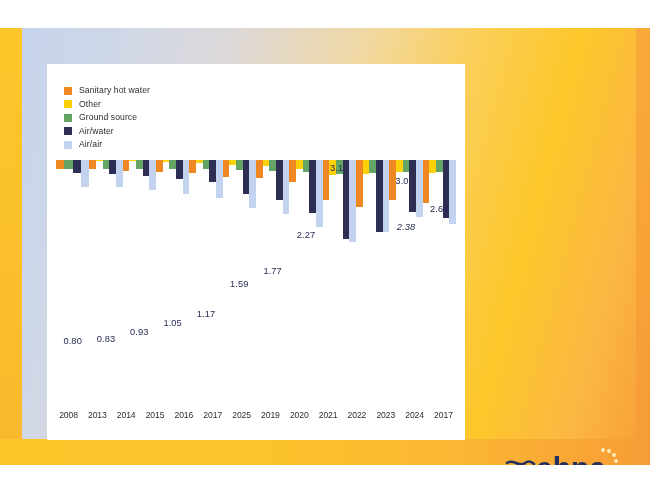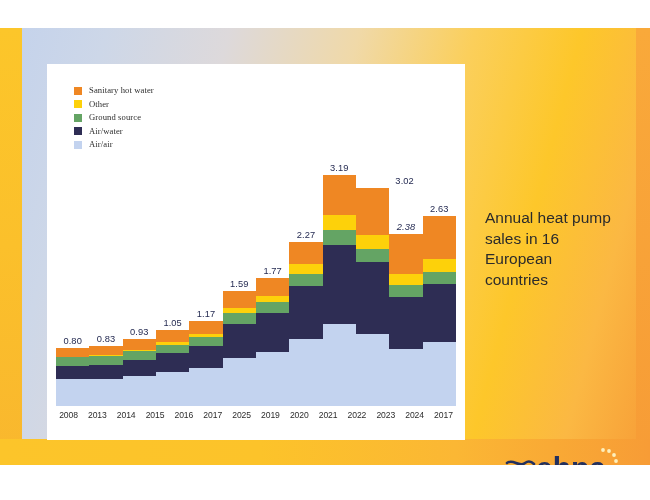--- a/index.html
+++ b/index.html
@@ -32,37 +32,37 @@
   }
 
   
   #chart-panel{
     position:absolute;left:47px;top:36px;width:418px;height:376px;
     background:#ffffff;
   }
 
   
   #legend{
-    position:absolute;left:27px;top:20px;font-family:Liberation Serif, serif;
+    position:absolute;left:17px;top:20px;
   }
   .legend-row{display:flex;align-items:center;height:13.5px;}
   .legend-swatch{width:8px;height:8px;margin-right:7px;flex:0 0 auto;}
   .legend-label{
     font-size:8.6px;color:#2d2d2d;line-height:1;white-space:nowrap;
     letter-spacing:0.1px;
   }
 
   
   #plot{
     position:absolute;left:9px;top:96px;width:400px;height:246px;
     display:flex;align-items:flex-end;justify-content:space-between;
   }
   .bar-col{
     width:38px;height:246px;
-    display:flex;flex-direction:column;justify-content:flex-end;
+    display:flex;flex-direction:row;justify-content:flex-end;
     position:relative;
   }
   .bar-value{
     position:absolute;left:50%;transform:translateX(-50%);
     font-size:9.3px;color:#252b52;white-space:nowrap;
     letter-spacing:0.1px;
   }
   .seg{width:100%;}
 
   
@@ -230,21 +230,20 @@
         <div class="x-tick">2020</div>
         <div class="x-tick">2021</div>
         <div class="x-tick">2022</div>
         <div class="x-tick">2023</div>
         <div class="x-tick">2024</div>
         <div class="x-tick">2017</div>
       </div>
 
   </div>
 
-  <div id="side-title">Annual heat pump sales in 16 European countries</div>
 
   <div id="logo">
     <svg width="115" height="42" viewBox="0 0 115 42">
       <g>
         <path d="M2 19 C8 14, 14 24, 20 19 C24 16, 27 18, 29 20" stroke="#23305e" stroke-width="2.6" fill="none" stroke-linecap="round"></path>
         <path d="M2 25 C8 20, 14 30, 20 25 C24 22, 27 24, 29 26" stroke="#23305e" stroke-width="2.6" fill="none" stroke-linecap="round"></path>
         <path d="M2 31 C8 26, 14 36, 20 31 C24 28, 27 30, 29 32" stroke="#23305e" stroke-width="2.6" fill="none" stroke-linecap="round"></path>
       </g>
       <text x="31" y="34" font-family="Liberation Sans, sans-serif" font-size="30" font-weight="bold" fill="#23305e">ehpa</text>
       <g fill="#fdf0bd">

